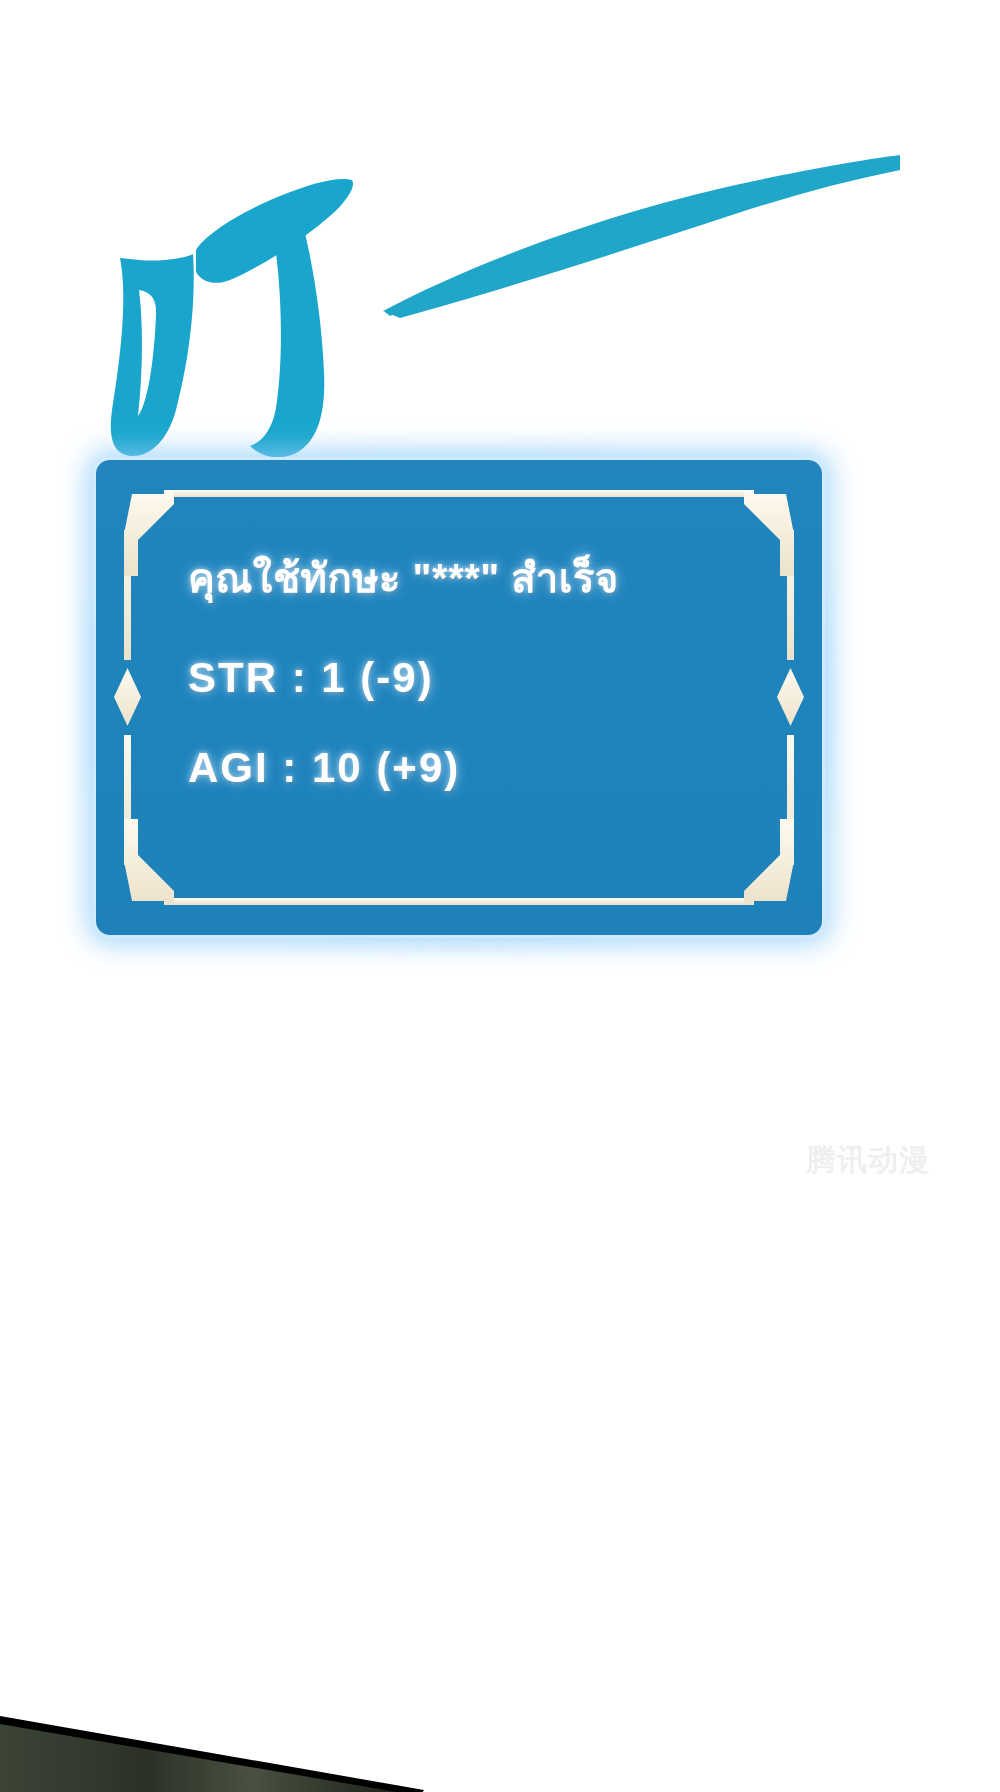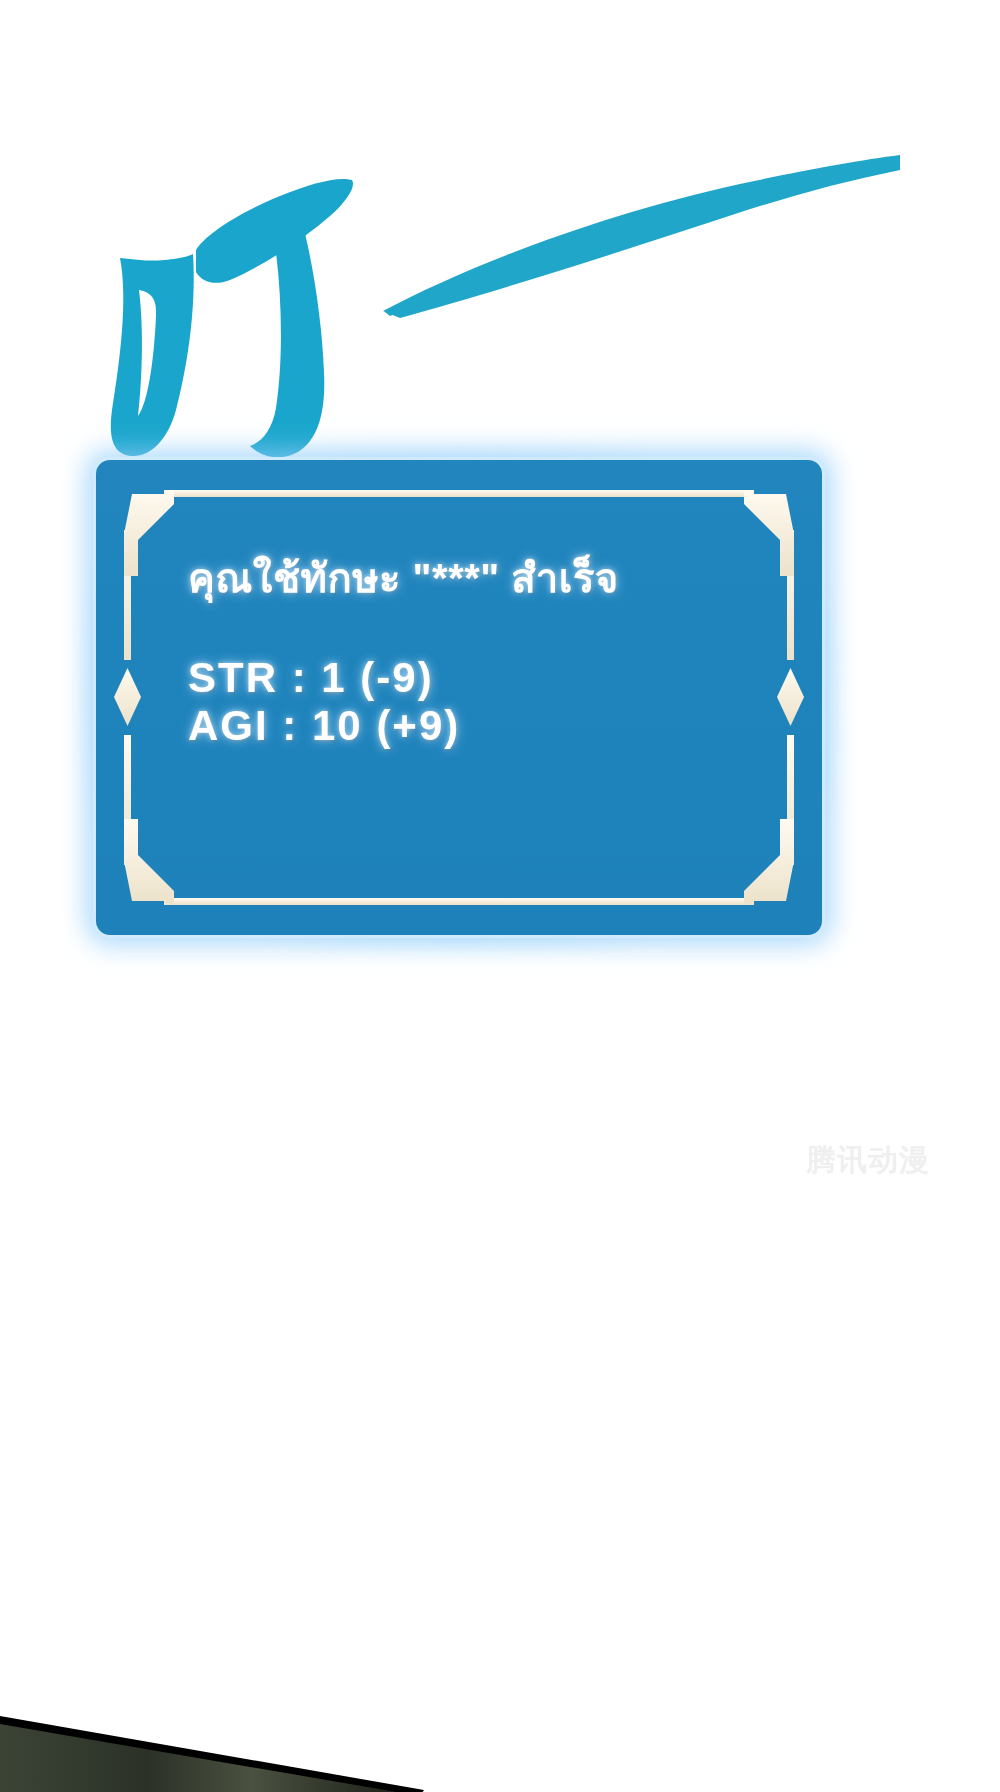--- a/index.html
+++ b/index.html
@@ -56,20 +56,21 @@
   .line-thai{
     font-size:40px;
     font-weight:700;
     letter-spacing:0.5px;
     margin-bottom:44px;
   }
   .line-stat{
     font-size:42px;
     font-weight:700;
     letter-spacing:2px;
+    margin-bottom:42px;
     font-family:"Liberation Sans", sans-serif;
   }
   .line-stat:last-child{margin-bottom:13px;}
 
   
   .watermark{
     position:absolute;
     left:806px;top:1140px;
     font-size:30px;
     font-weight:700;

